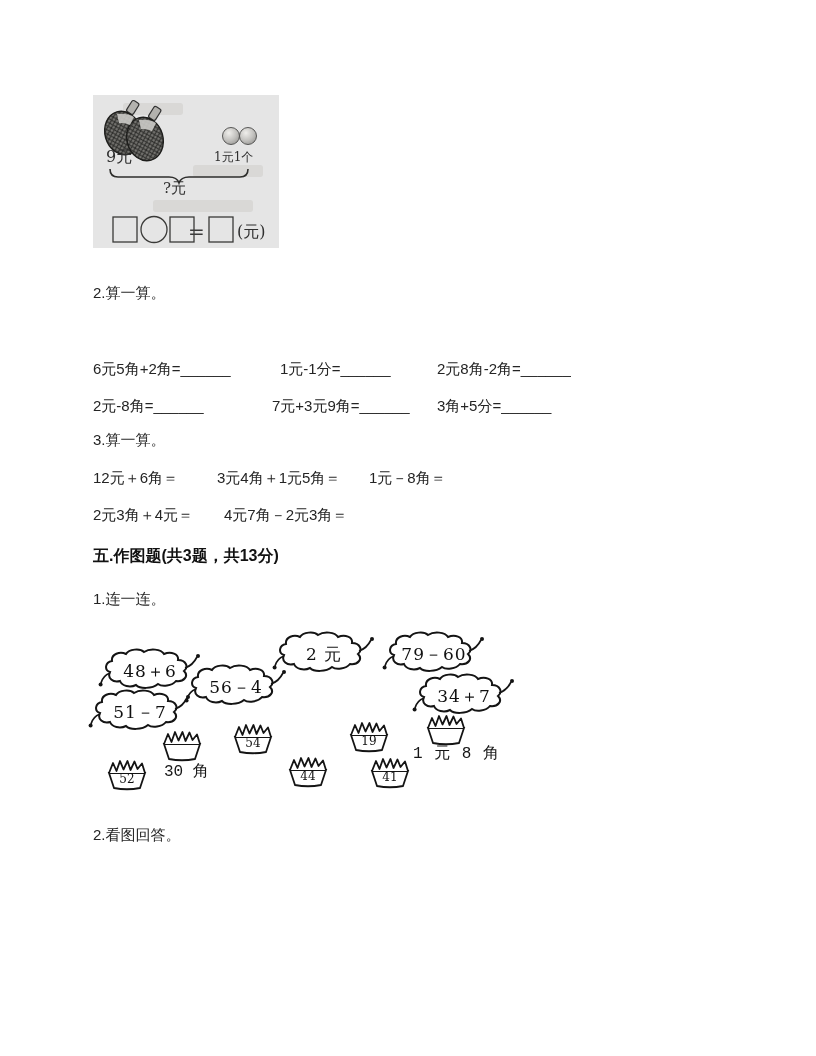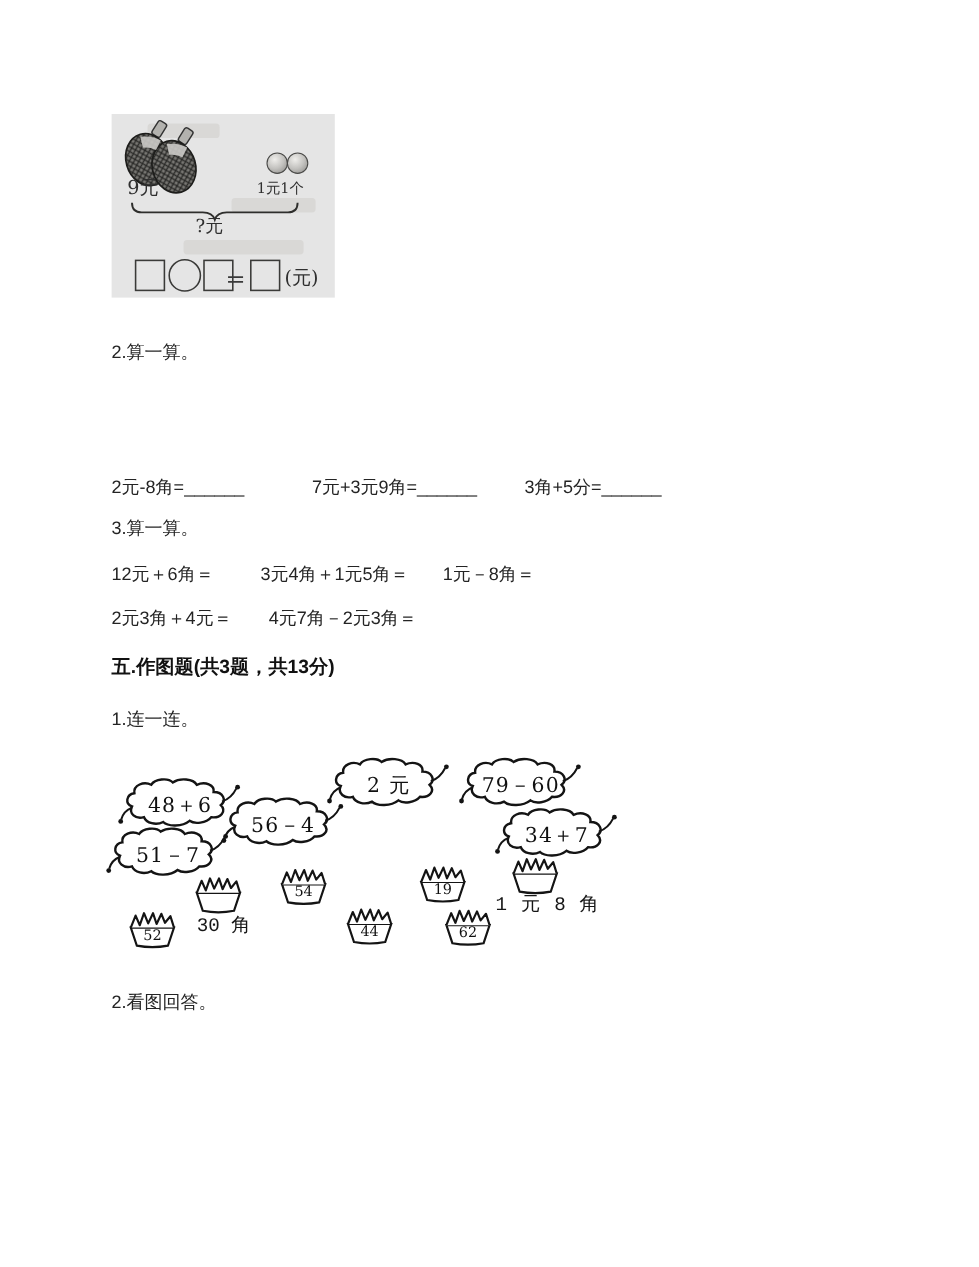--- a/index.html
+++ b/index.html
@@ -121,23 +121,28 @@
     </svg>
 
     <span class="p-label lbl-paddle">9元</span>
     <span class="p-label lbl-balls">1元1个</span>
     <span class="p-label lbl-question">?元</span>
     <span class="p-label lbl-eq">=</span>
     <span class="p-label lbl-unit">(元)</span>
   </div>
 
   <div class="line t-s2">2.算一算。</div>
+  <div class="row r-s2b">
+    <span class="c1">6元5角+2角=______</span>
+    <span class="c2">1元-1分=______</span>
+    <span class="c3">2元8角-2角=______</span>
+  </div>
   <div class="row r-s2c">
     <span class="c1">2元-8角=______</span>
-    <span class="c2" style="left:260px">7元+3元9角=______</span>
+    <span class="c2" style="left:272px">7元+3元9角=______</span>
     <span class="c3">3角+5分=______</span>
   </div>
 
   <div class="line t-s3">3.算一算。</div>
   <div class="row r-s3a">
     <span class="c3a1">12元＋6角＝</span>
     <span class="c3a2">3元4角＋1元5角＝</span>
     <span class="c3a3">1元－8角＝</span>
   </div>
   <div class="row r-s3b">
@@ -212,21 +217,21 @@
   <div class="crown cr5">
     <svg viewBox="0 0 46 32">
         <use href="#crown-shape"></use>
       </svg>
     <span class="lab">19</span>
   </div>
   <div class="crown cr6">
     <svg viewBox="0 0 46 32">
         <use href="#crown-shape"></use>
       </svg>
-    <span class="lab">62</span>
+    <span class="lab">41</span>
   </div>
   <div class="crown cr7">
     <svg viewBox="0 0 46 32">
         <use href="#crown-shape"></use>
       </svg>
     <span class="lab"></span>
   </div>
   <span class="note note2">30 角</span>
   <span class="note note7">1 元 8 角</span>
 

